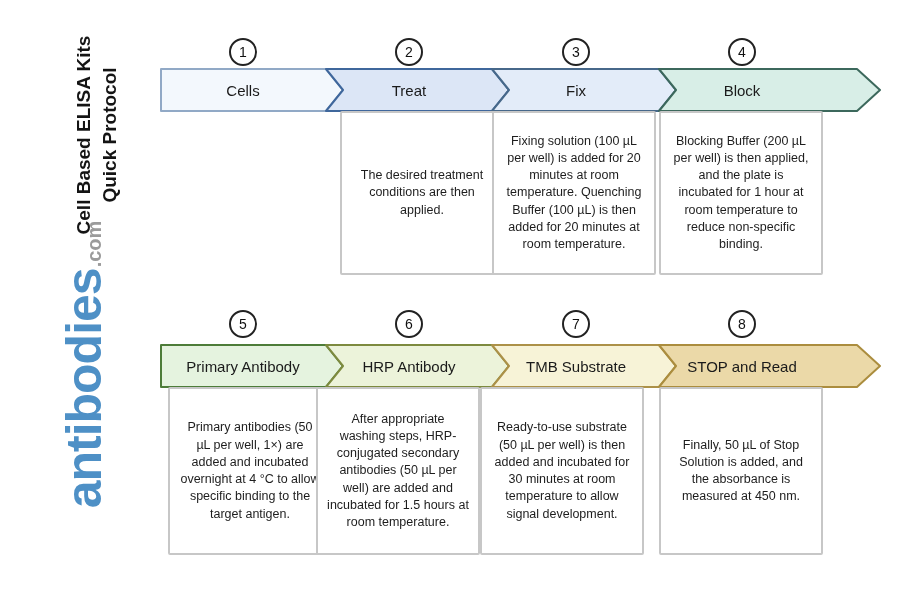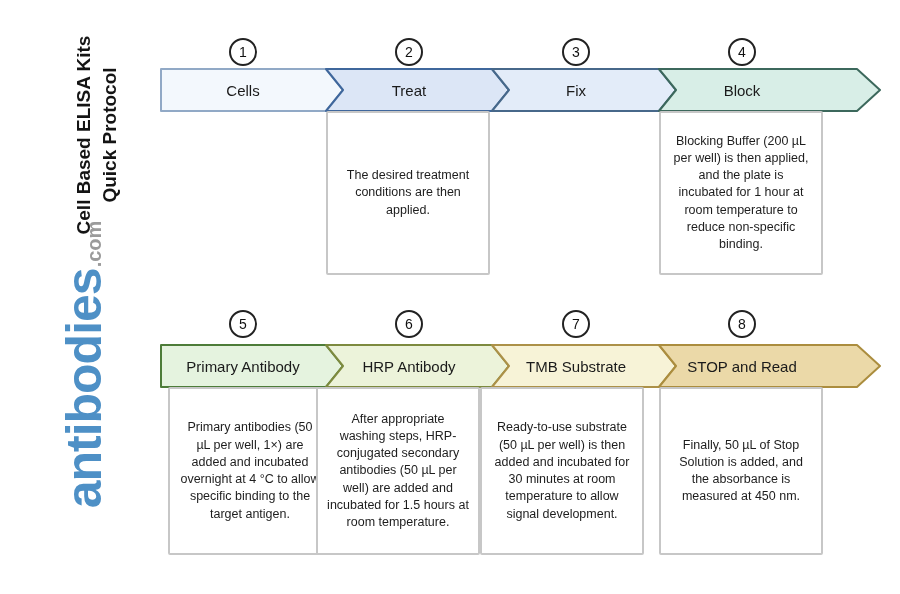--- a/index.html
+++ b/index.html
@@ -84,22 +84,25 @@
     <polygon points="1,2 166,2 183,23 166,44 1,44" fill="#f3f8fd" stroke="#91a9c6"></polygon>
     <polygon points="166,2 332,2 349,23 332,44 166,44 183,23" fill="#dce6f6" stroke="#3f679c"></polygon>
     <polygon points="332,2 499,2 516,23 499,44 332,44 349,23" fill="#e3ecf9" stroke="#47688a"></polygon>
     <polygon points="499,2 697,2 720,23 697,44 499,44 516,23" fill="#d8eee7" stroke="#3c685c"></polygon>
     <text class="arrow-label" x="83" y="23">Cells</text>
     <text class="arrow-label" x="249" y="23">Treat</text>
     <text class="arrow-label" x="416" y="23">Fix</text>
     <text class="arrow-label" x="582" y="23">Block</text>
   </svg>
 
-  <div class="desc row1-desc" style="left:326px;">
+  <div class="desc row1-desc" style="left:340px;">
     <p>The desired treatment conditions are then applied.</p>
+  </div>
+  <div class="desc row1-desc" style="left:492px;">
+    <p>Fixing solution (100 µL per well) is added for 20 minutes at room temperature. Quenching Buffer (100 µL) is then added for 20 minutes at room temperature.</p>
   </div>
   <div class="desc row1-desc" style="left:659px;align-items:center;">
     <p>Blocking Buffer (200 µL per well) is then applied, and the plate is incubated for 1 hour at room temperature to reduce non-specific binding.</p>
   </div>
 
   <div class="badge" style="left:229px;top:310px;">
       <span>5</span>
     </div>
   <div class="badge" style="left:395px;top:310px;">
       <span>6</span>

